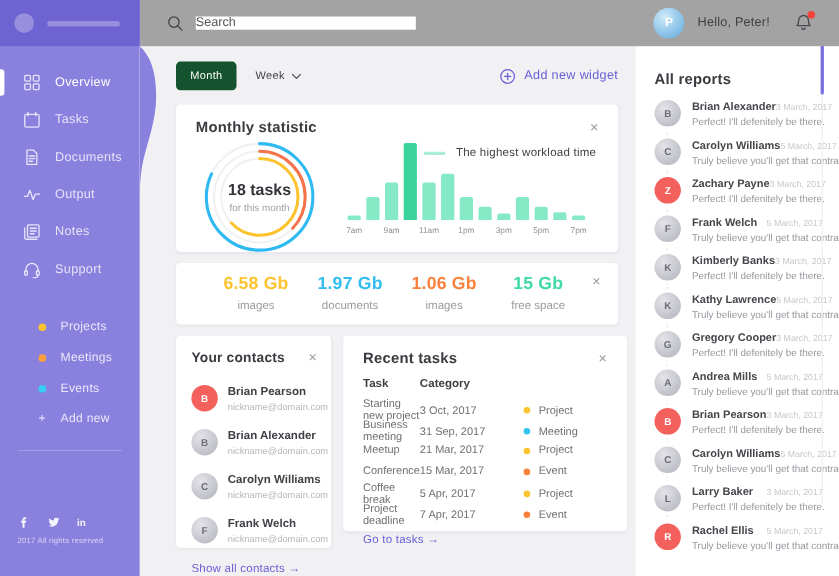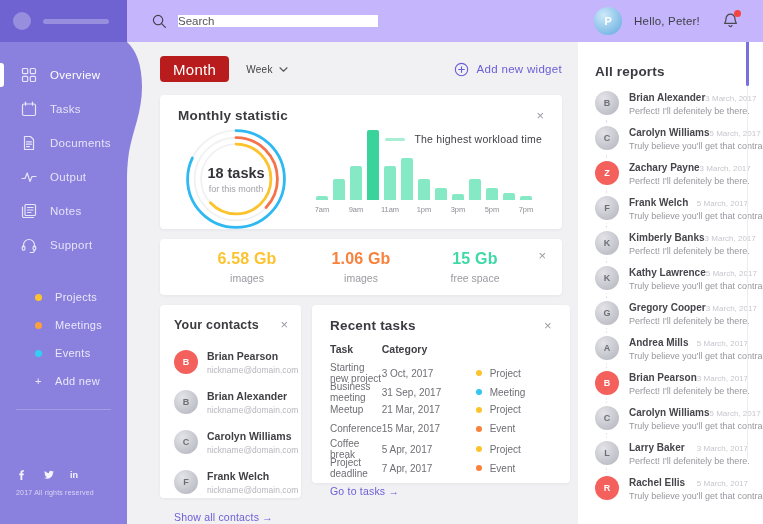--- a/index.html
+++ b/index.html
@@ -24,38 +24,38 @@
   .shortcut .plus { width:7px; margin-right:13px; font-size:11px; color:rgba(255,255,255,.85); line-height:7px; }
   .shortcut .lbl { font-size:11px; letter-spacing:.3px; }
   .sidebar-divider { margin:14px 16px 0 16px; border-top:1px solid rgba(255,255,255,.22); }
   .sidebar-footer { position:absolute; left:16px; bottom:28px; }
   .social { display:flex; align-items:center; gap:15px; }
   .social .s-icn { width:12px; height:12px; cursor:pointer; display:flex; align-items:center; }
   .social .in-txt { font-size:9px; font-weight:bold; color:rgba(255,255,255,.92); cursor:pointer; }
   .copyright { margin-top:8px; font-size:7px; color:rgba(255,255,255,.66); letter-spacing:.2px; }
 
   
-  .topbar { position:absolute; left:127px; top:0; width:636px; height:42px; background:#c4b5fd; display:flex; align-items:center; z-index:2; }
+  .topbar { position:absolute; left:127px; top:0; width:636px; height:42px; background:#a3a3a3; display:flex; align-items:center; z-index:2; }
   .search-wrap { display:flex; align-items:center; margin-left:25px; flex:1; }
   .search-wrap svg { width:15px; height:15px; }
   .search-input { border:none; outline:none; margin-left:11px; font-size:11.5px; color:#3f3f45; width:200px; font-family:"Liberation Sans",sans-serif; }
   .search-input::placeholder { color:#55555c; }
   .user-wrap { display:flex; align-items:center; margin-right:23px; }
   .user-avatar { width:28px; height:28px; border-radius:50%; background:radial-gradient(circle at 35% 30%, #cde9f9, #5fa8dd); color:#fff; font-size:11px; font-weight:bold; display:flex; align-items:center; justify-content:center; cursor:pointer; }
   .greeting { font-size:11.5px; color:#3f3f45; margin:0 22px 0 12px; letter-spacing:.2px; }
   .bell { position:relative; width:18px; height:18px; cursor:pointer; }
   .bell-dot { position:absolute; right:-1px; top:-2px; width:7px; height:7px; border-radius:50%; background:#f4443e; }
 
   
   .main { position:absolute; left:127px; top:42px; width:451px; height:482px; background:#f1f1f4; overflow:hidden; }
   .bulge { position:absolute; left:0; top:0; z-index:1; }
   .content { position:relative; padding:14px 16px 0 33px; z-index:2; }
 
   .toolbar { display:flex; align-items:center; height:26px; margin-bottom:13px; }
-  .month-btn { background:#b91c1c; color:#fff; border:none; border-radius:4px; height:26px; padding:0 13px; font-size:15px; font-family:"Liberation Sans",sans-serif; letter-spacing:.3px; cursor:pointer; }
+  .month-btn { background:#14532d; color:#fff; border:none; border-radius:4px; height:26px; padding:0 13px; font-size:10px; font-family:"Liberation Sans",sans-serif; letter-spacing:.3px; cursor:pointer; }
   .week-btn { display:flex; align-items:center; margin-left:17px; cursor:pointer; }
   .week-btn .lbl { font-size:10px; color:#3f3f45; letter-spacing:.3px; }
   .week-btn svg { margin-left:6px; }
   .add-widget { margin-left:auto; display:flex; align-items:center; cursor:pointer; color:#6a5ed6; }
   .add-widget svg { width:15px; height:15px; margin-right:8px; }
   .add-widget .lbl { font-size:11.5px; letter-spacing:.3px; }
 
   .card { background:#fff; border-radius:4px; box-shadow:0 1px 3px rgba(40,40,80,.06); }
   .card-head { display:flex; align-items:center; justify-content:space-between; }
   .card-title { font-size:13.5px; font-weight:bold; color:#3a3a40; letter-spacing:.2px; }
@@ -343,20 +343,24 @@
           </div>
         </div>
       </section>
 
       <section class="card stats-card" id="stats">
         <div class="stat">
             <div class="stat-value" style="color: rgb(253, 195, 47);">6.58 Gb</div>
             <div class="stat-label">images</div>
           </div>
           <div class="stat">
+            <div class="stat-value" style="color: rgb(50, 189, 240);">1.97 Gb</div>
+            <div class="stat-label">documents</div>
+          </div>
+          <div class="stat">
             <div class="stat-value" style="color: rgb(248, 129, 59);">1.06 Gb</div>
             <div class="stat-label">images</div>
           </div>
           <div class="stat">
             <div class="stat-value" style="color: rgb(62, 217, 166);">15 Gb</div>
             <div class="stat-label">free space</div>
           </div>
           <span class="close-x">×</span>
       </section>
 

